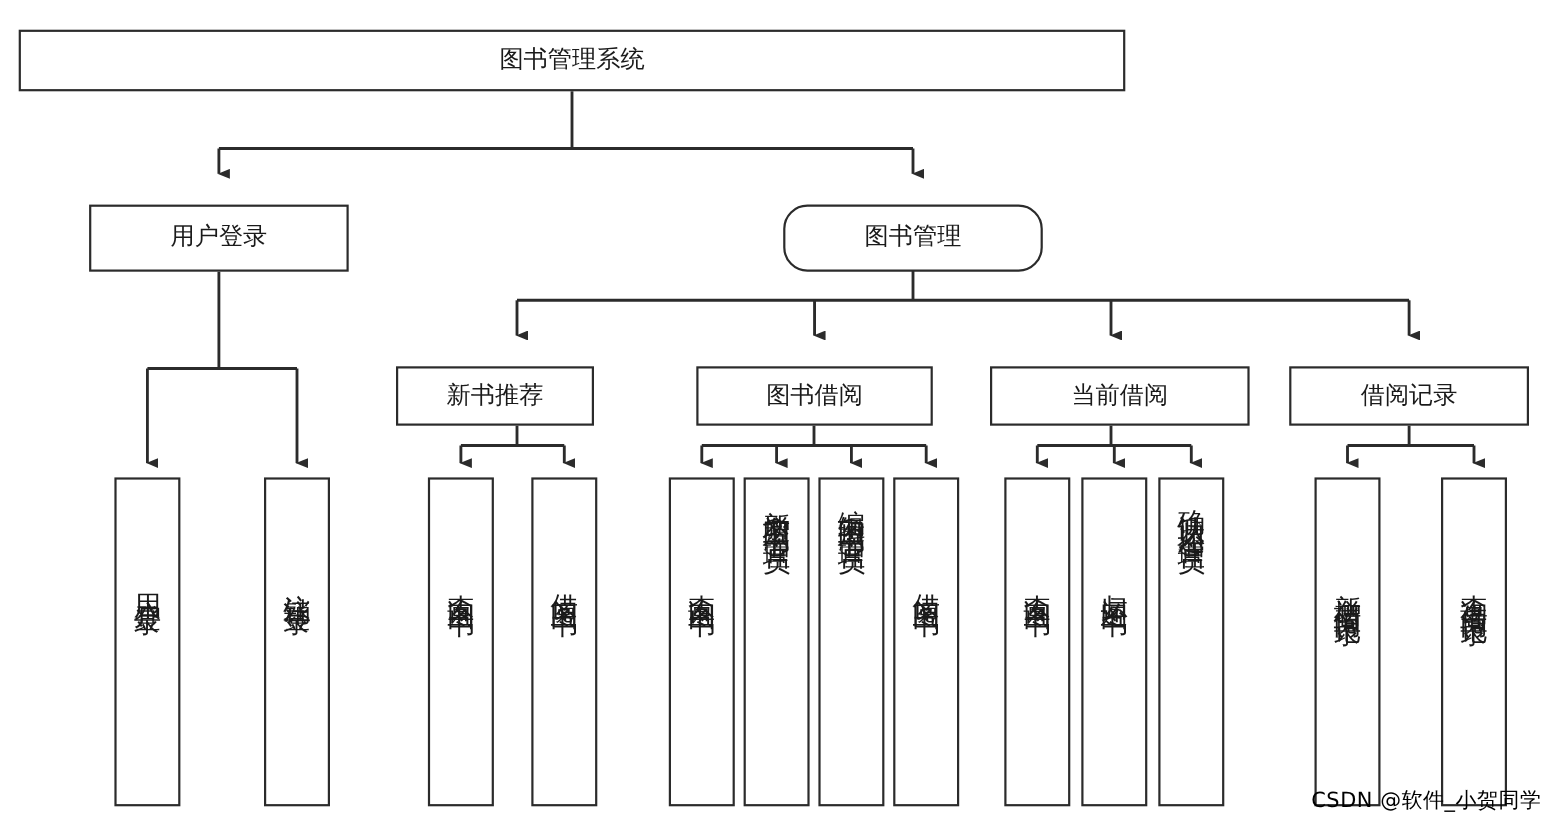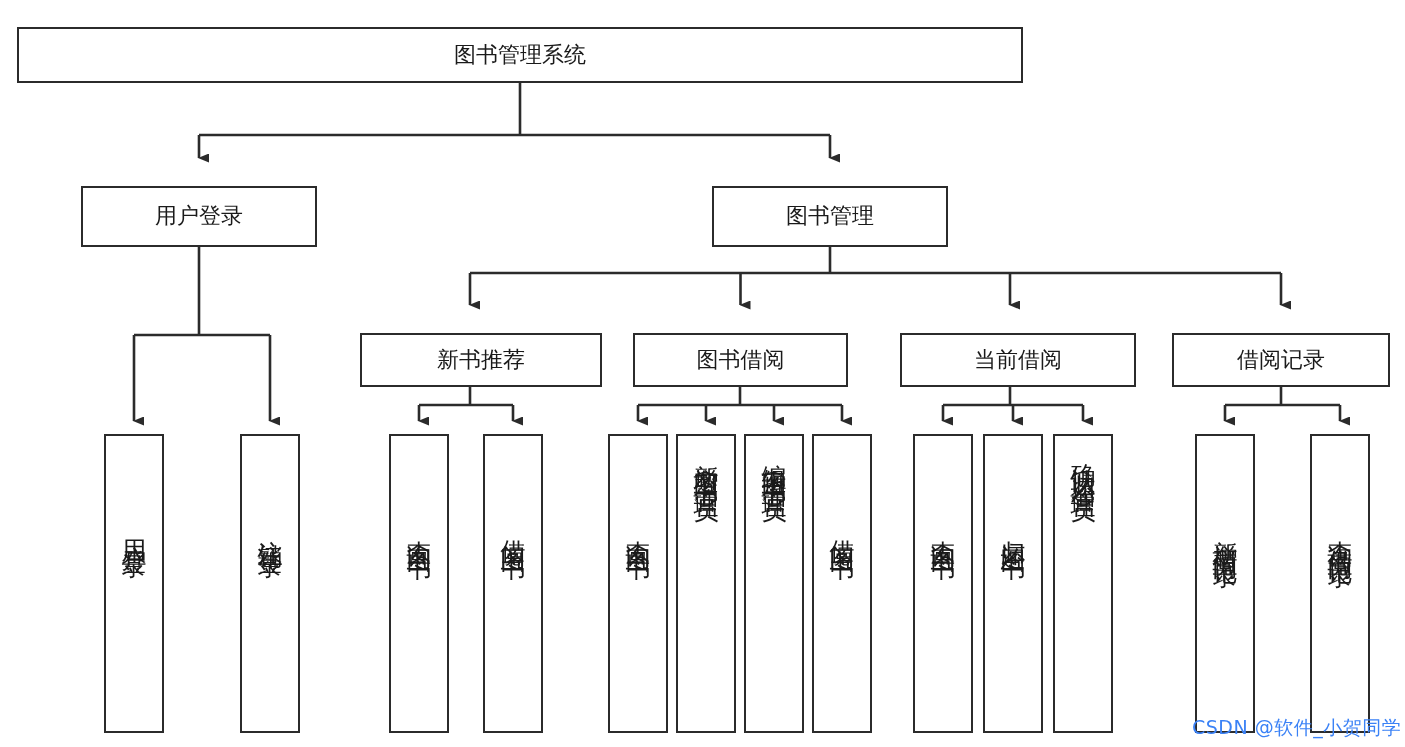--- a/index.html
+++ b/index.html
@@ -55,21 +55,21 @@
   }
   .vtext-mid {
     margin-top: 78px;
   }
   .vtext-top {
     margin-top: 2px;
   }
   .watermark {
     position: absolute;
     font-size: 19px;
-    color: #3b82f6;
+    color: #000000;
     white-space: nowrap;
     letter-spacing: 0.5px;
   }
 </style>
 </head>
 <body>
 
 <div id="canvas">
 
   <svg id="edges" viewBox="0 0 1405 747" xmlns="http://www.w3.org/2000/svg">
@@ -115,24 +115,24 @@
       </g>
   </svg>
 
   <div id="nodes">
       <div class="node node-h" style="left: 17px; top: 12px; width: 1006px; height: 56px;">
         <span>图书管理系统</span>
       </div>
       <div class="node node-h" style="left: 81px; top: 171px; width: 236px; height: 61px;">
         <span>用户登录</span>
       </div>
-      <div class="node node-h" style="left: 712px; top: 171px; width: 236px; height: 61px;">
+      <div class="node node-h" style="left: 712px; top: 171px; width: 236px; height: 61px; border-radius: 22px;">
         <span>图书管理</span>
       </div>
-      <div class="node node-h" style="left: 360px; top: 318px; width: 242px; height: 54px; text-align: center;">
+      <div class="node node-h" style="left: 360px; top: 318px; width: 180px; height: 54px; text-align: center;">
         <span>新书推荐</span>
       </div>
       <div class="node node-h" style="left: 633px; top: 318px; width: 215px; height: 54px;">
         <span>图书借阅</span>
       </div>
       <div class="node node-h" style="left: 900px; top: 318px; width: 236px; height: 54px;">
         <span>当前借阅</span>
       </div>
       <div class="node node-h" style="left: 1172px; top: 318px; width: 218px; height: 54px;">
         <span>借阅记录</span>

